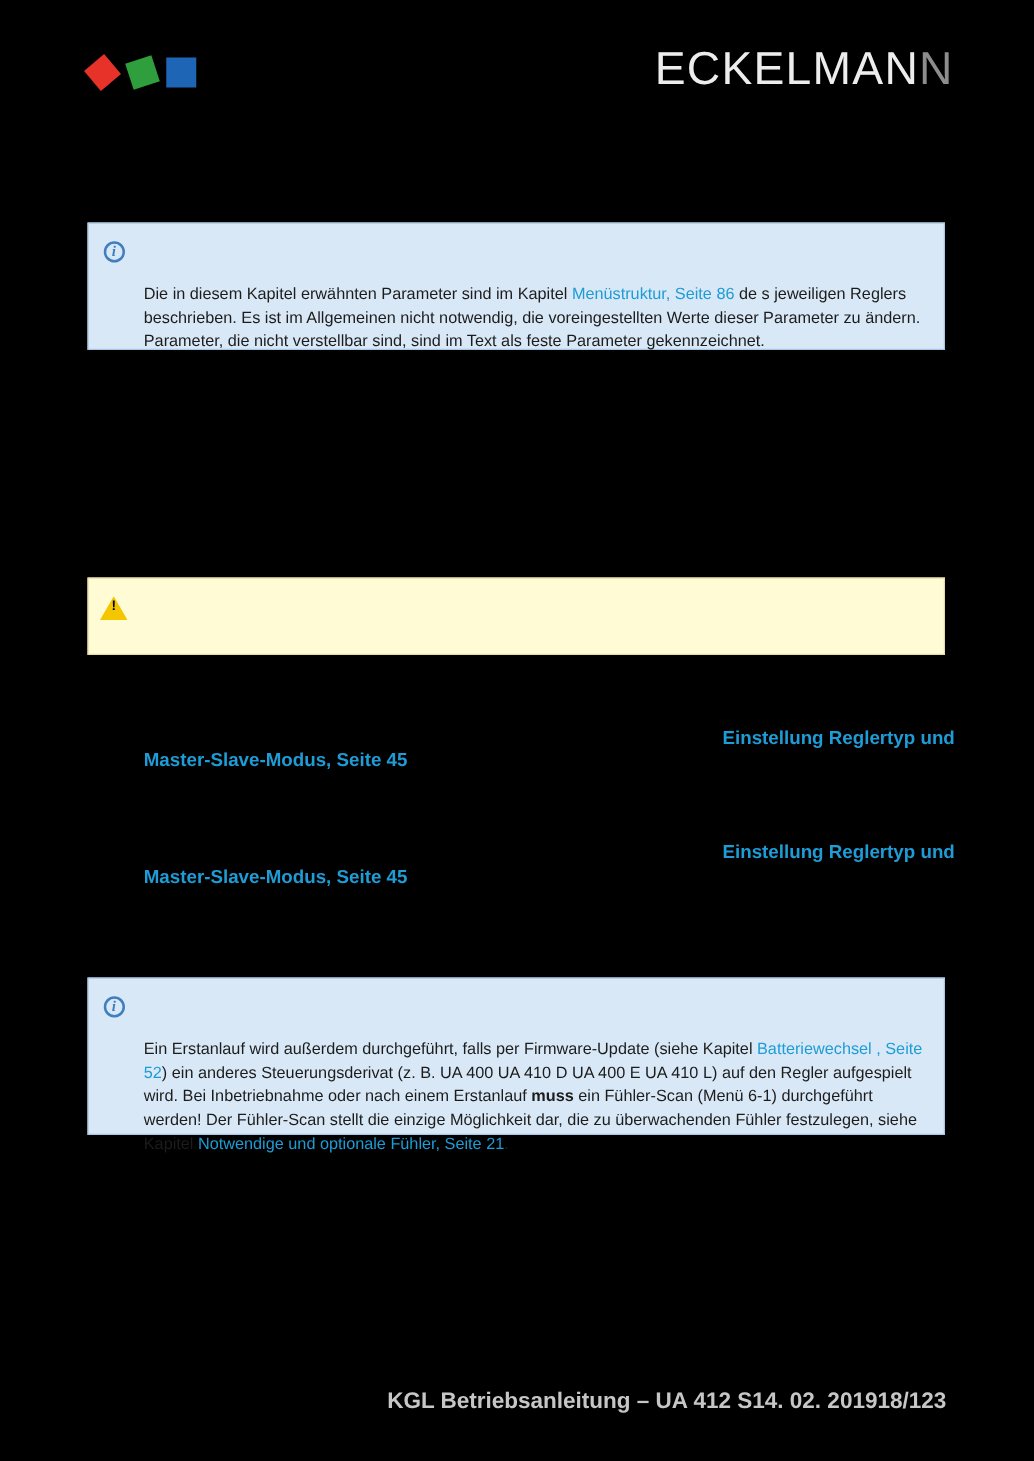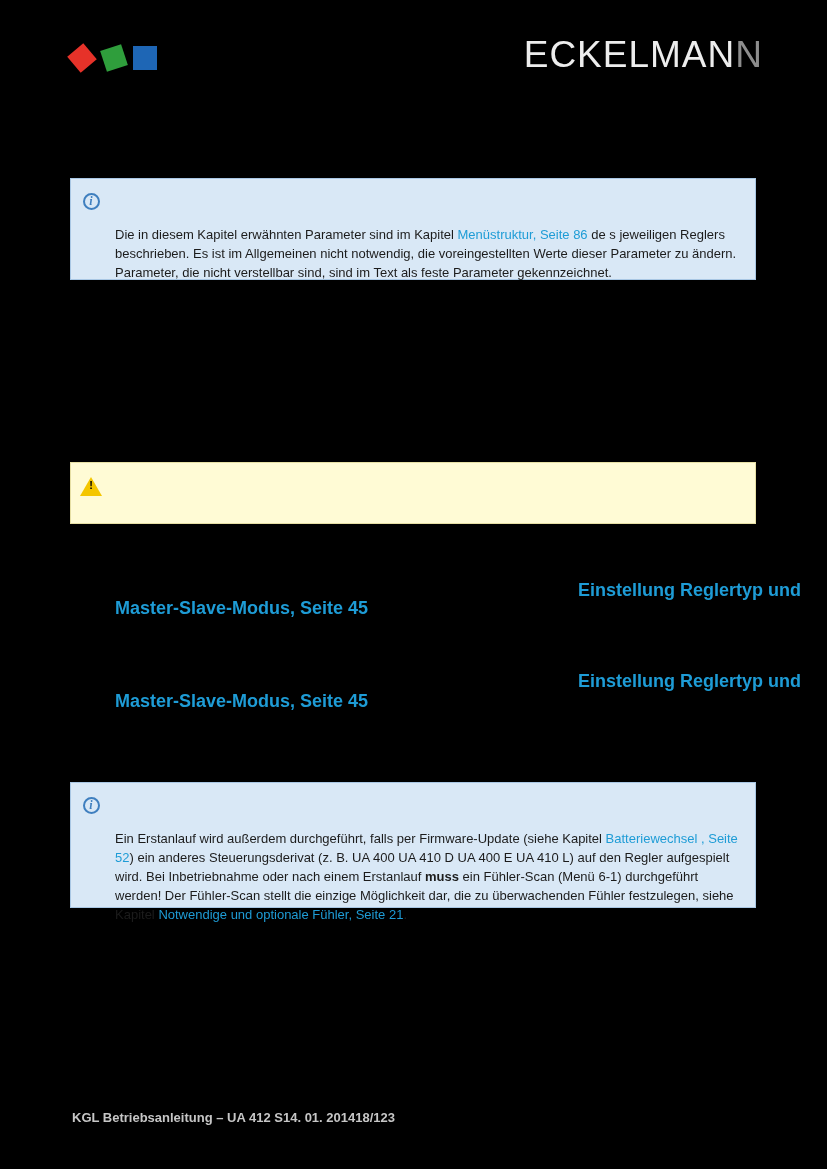--- a/index.html
+++ b/index.html
@@ -57,34 +57,34 @@
   }
   .warn-icon .mark {
     position:absolute; inset:0;
     display:flex; align-items:flex-end; justify-content:center;
     padding-bottom:1px; font-size:11px; font-weight:bold; color:#000;
   }
 
   
   .xref {
     position:absolute;
-    font-size:18px; font-weight:bold; line-height:15px;
+    font-size:15px; font-weight:bold; line-height:15px;
     color:var(--link, #1e9cd6);
     white-space:nowrap; cursor:pointer; text-decoration:none;
   }
   .xref1a { left:578px; top:583px; }
   .xref1b { left:115px; top:601px; }
   .xref2a { left:578px; top:674px; }
   .xref2b { left:115px; top:694px; }
 
   
   .footer {
     position:absolute; left:72px; right:70px; top:1110px;
-    display:flex; justify-content:flex-start; align-items:baseline;
-    font-size:13px; font-weight:bold;
+    display:flex; justify-content:flex-end; align-items:baseline;
+    font-size:18px; font-weight:bold;
     color:var(--footer-text, #c6c6c6);
   }
 </style>
 </head>
 <body>
 
 <div class="page">
 
   <div class="logo">
     <svg width="95" height="34" viewBox="0 0 95 34">
@@ -118,17 +118,17 @@
 
   <section class="box notice notice2">
     <div class="icon-col">
       <span class="info-icon">i</span>
     </div>
     <p><span>Ein Erstanlauf wird außerdem durchgeführt, falls per Firmware-Update (siehe Kapitel </span><a class="link">Batteriewechsel , Seite 52</a><span>) ein anderes Steuerungsderivat (z. B. UA 400 UA 410 D UA 400 E UA 410 L) auf den Regler aufgespielt wird. Bei Inbetriebnahme oder nach einem Erstanlauf </span><span class="bold">muss</span><span> ein Fühler-Scan (Menü 6-1) durchgeführt werden! Der Fühler-Scan stellt die einzige Möglichkeit dar, die zu überwachenden Fühler festzulegen, siehe Kapitel </span><a class="link">Notwendige und optionale Fühler, Seite 21</a><span>.</span></p>
   </section>
 
   <div class="footer">
     <span>KGL Betriebsanleitung – UA 412 S</span>
-    <span>14. 01. 2014</span>
+    <span>14. 02. 2019</span>
     <span>18/123</span>
   </div>
 
 </div>
 
 </body></html>

